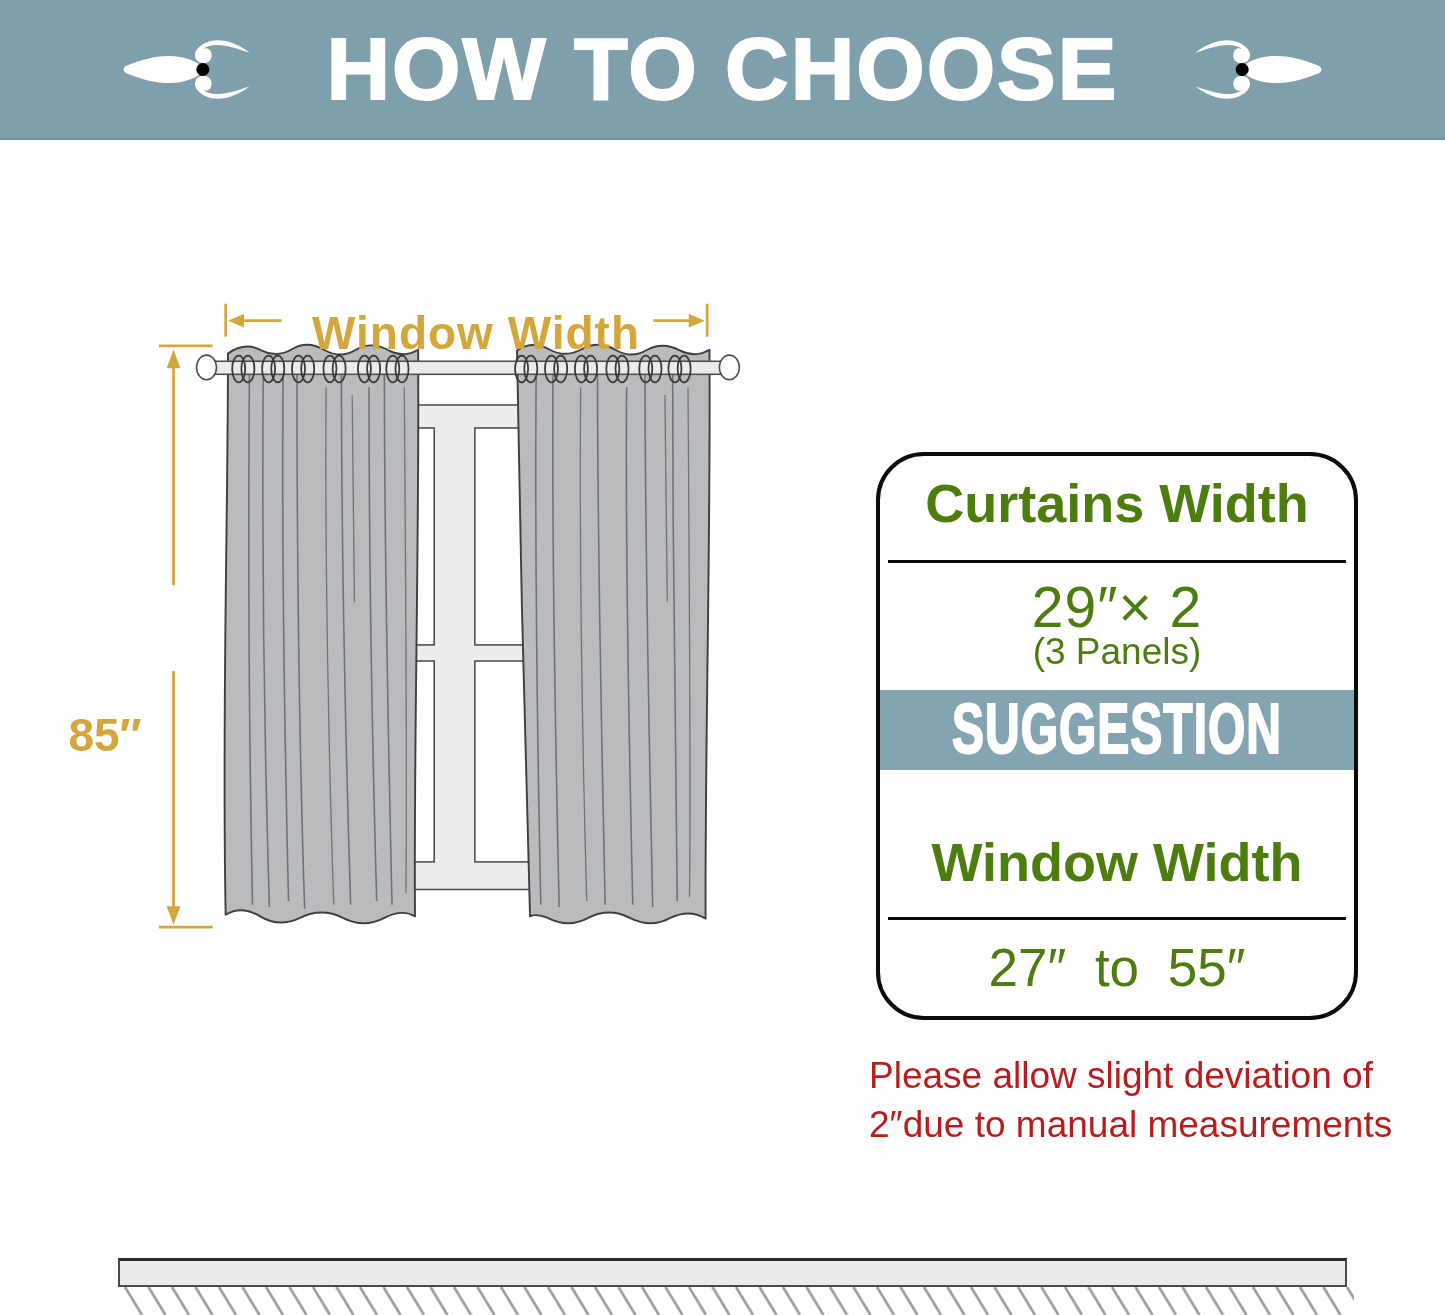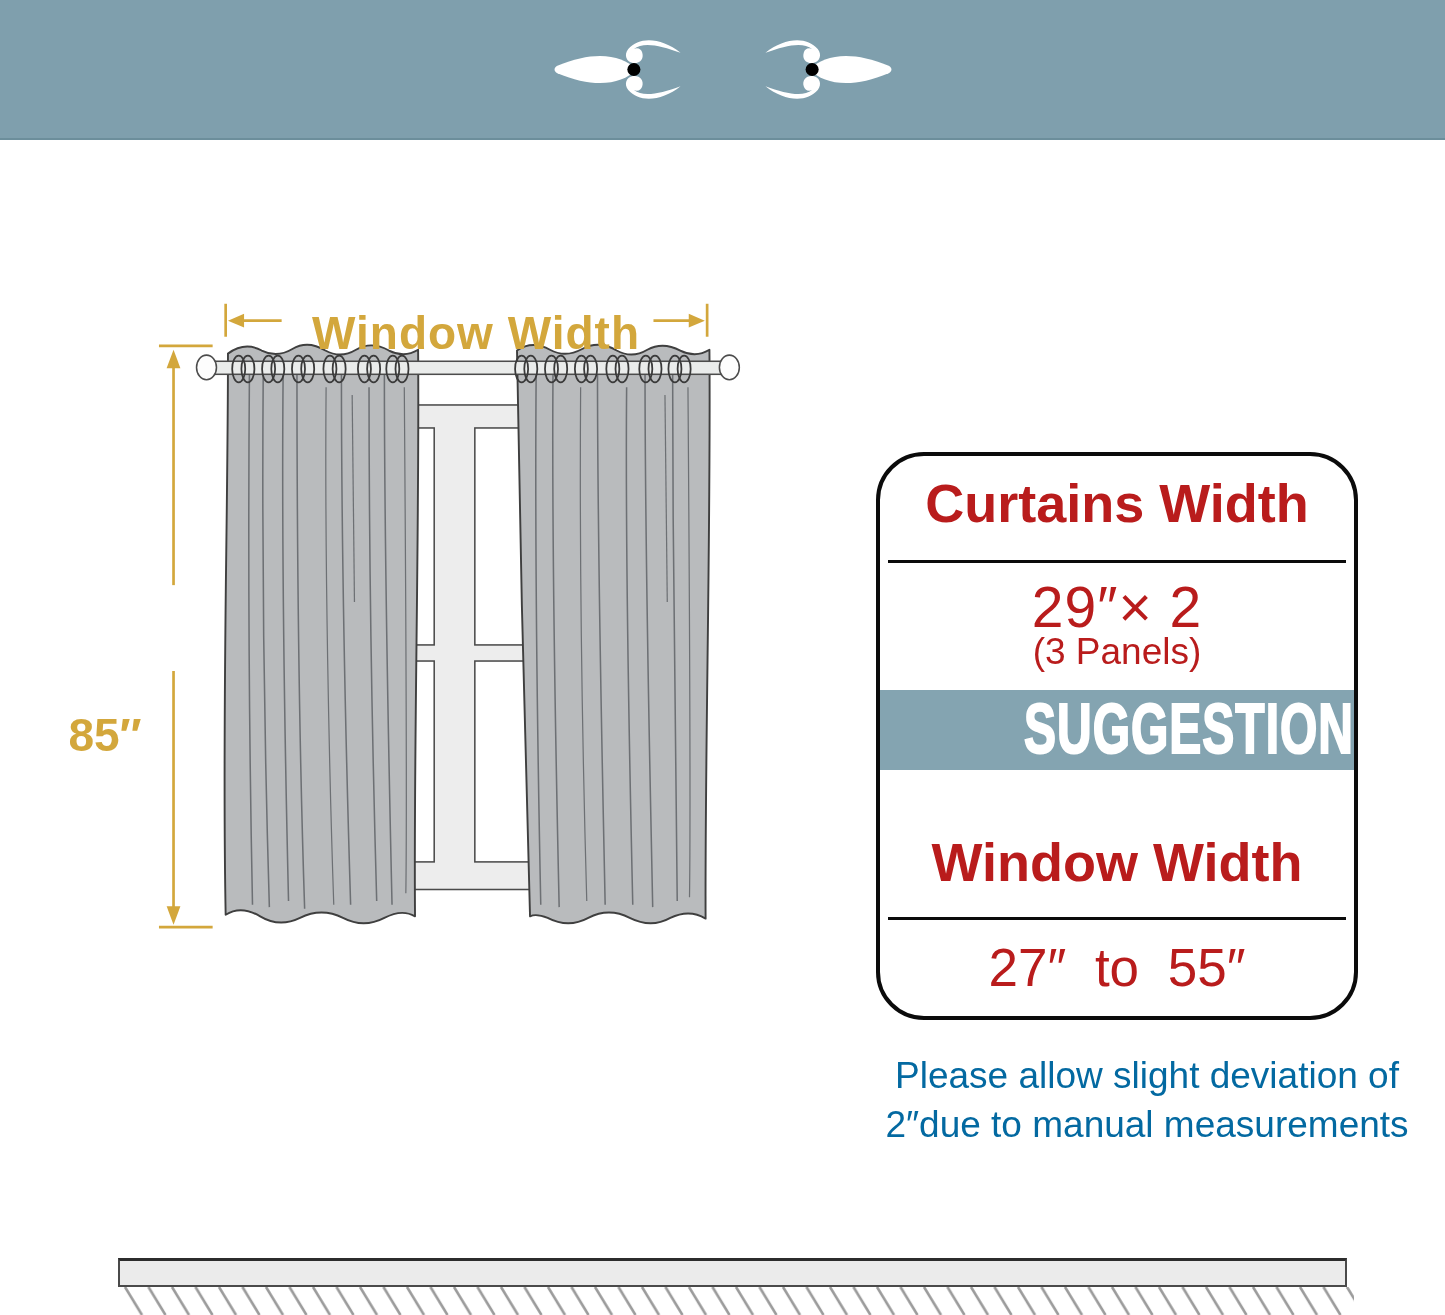--- a/index.html
+++ b/index.html
@@ -16,57 +16,58 @@
 
   
   .illustration{position:absolute;left:0;top:280px;width:850px;height:920px;}
   .gold-label{position:absolute;color:#d3a73c;font-weight:bold;white-space:nowrap;}
   .window-width-label{left:286px;top:306px;width:380px;font-size:46px;text-align:center;letter-spacing:1px;}
   .length-label{left:45px;top:708px;width:120px;font-size:46px;text-align:center;}
 
   
   .spec-box{position:absolute;left:876px;top:452px;width:482px;height:568px;box-sizing:border-box;
             border:4px solid #0b0b0b;border-radius:48px;background:#fff;overflow:hidden;}
-  .spec-box .row{position:absolute;left:0;right:0;text-align:center;color:#b91c1c;white-space:nowrap;}
+  .spec-box .row{position:absolute;left:0;right:0;text-align:center;color:#4d7c0f;white-space:nowrap;}
   .spec-title1{top:18px;font-size:54px;font-weight:bold;line-height:58px;}
   .spec-divider{position:absolute;left:8px;right:8px;height:0;border-top:3px solid #0b0b0b;}
   .divider1{top:104px;}
   .spec-value1{top:121px;font-size:57px;line-height:60px;letter-spacing:1px;}
   .spec-note1{top:176px;font-size:37px;line-height:40px;}
   .suggestion-band{position:absolute;left:0;right:0;top:234px;height:80px;background:#84a4b1;
-                   display:flex;align-items:center;justify-content:flex-end;}
+                   display:flex;align-items:center;justify-content:center;}
   .suggestion-text{color:#ffffff;font-size:48px;font-weight:bold;letter-spacing:1px;
                    -webkit-text-stroke:1.5px #ffffff;transform:scaleY(1.45);line-height:1;}
   .spec-title2{top:377px;font-size:54px;font-weight:bold;line-height:58px;}
   .divider2{top:461px;}
   .spec-value2{top:484px;font-size:53px;line-height:56px;word-spacing:14px;}
 
   
-  .note{position:absolute;left:869px;top:1051px;width:540px;color:#0369a1;
-        font-size:37px;line-height:49px;text-align:center;margin-left:8px;}
+  .note{position:absolute;left:869px;top:1051px;width:540px;color:#b91c1c;
+        font-size:37px;line-height:49px;text-align:left;}
 
   
   .floor-bar{position:absolute;left:118px;top:1258px;width:1229px;height:29px;box-sizing:border-box;
              background:#ebebeb;border:2px solid #4a4a4a;border-top:3px solid #2c2c2c;}
   .floor-hatch{position:absolute;left:122px;top:1287px;}
 </style>
 </head>
 <body>
 
 <div class="page">
 
   <div class="banner">
     <svg class="fleur" viewBox="0 0 150 100">
       <g transform="scale(-1,1) translate(-150,0)">
         <path d="M55,50 C72,33 102,30 140,46 C144,48 144,52 140,54 C102,70 72,67 55,50 Z"></path>
         <path d="M8,32 C28,16 52,14 64,28 C69,34 66,42 59,43 C52,44 47,39 49,32 C50,28 54,26 58,28 C48,20 30,24 8,32 Z"></path>
         <path d="M8,68 C28,84 52,86 64,72 C69,66 66,58 59,57 C52,56 47,61 49,68 C50,72 54,74 58,72 C48,80 30,76 8,68 Z"></path>
         <circle cx="58" cy="50" r="7"></circle>
       </g>
     </svg>
+    <div class="banner-title">HOW TO CHOOSE</div>
     <svg class="fleur" viewBox="0 0 150 100">
       <g>
         <path d="M55,50 C72,33 102,30 140,46 C144,48 144,52 140,54 C102,70 72,67 55,50 Z"></path>
         <path d="M8,32 C28,16 52,14 64,28 C69,34 66,42 59,43 C52,44 47,39 49,32 C50,28 54,26 58,28 C48,20 30,24 8,32 Z"></path>
         <path d="M8,68 C28,84 52,86 64,72 C69,66 66,58 59,57 C52,56 47,61 49,68 C50,72 54,74 58,72 C48,80 30,76 8,68 Z"></path>
         <circle cx="58" cy="50" r="7"></circle>
       </g>
     </svg>
   </div>
 

